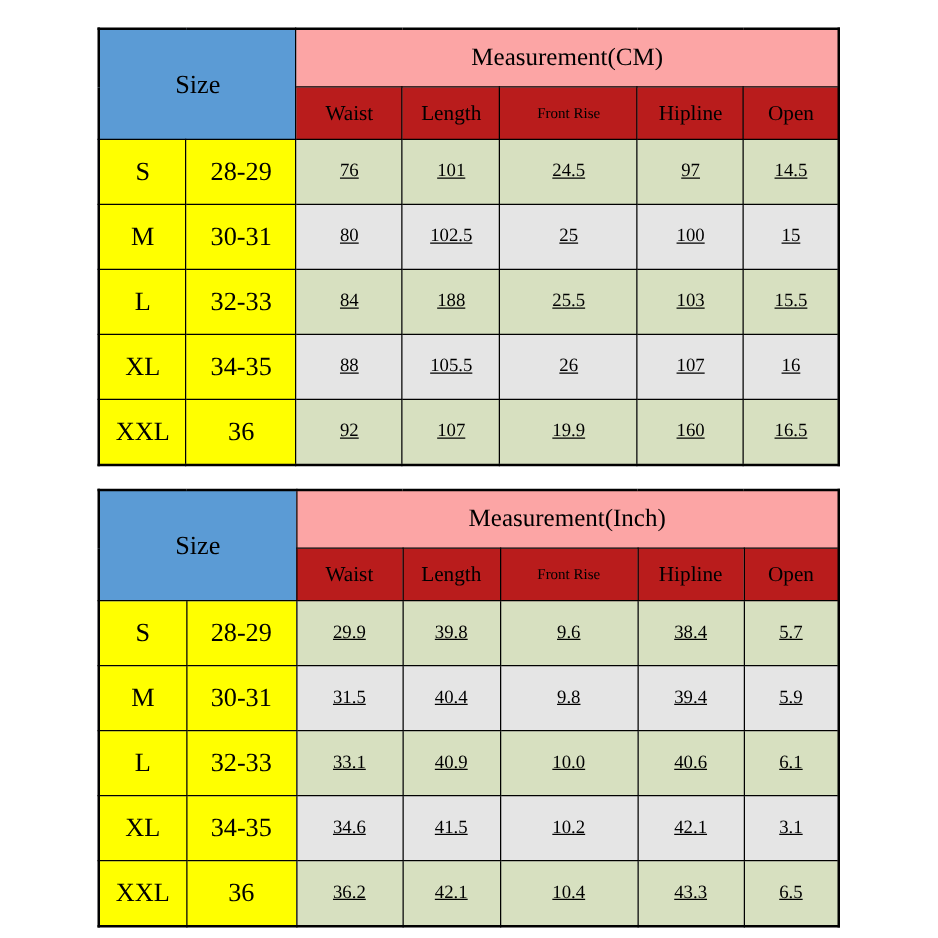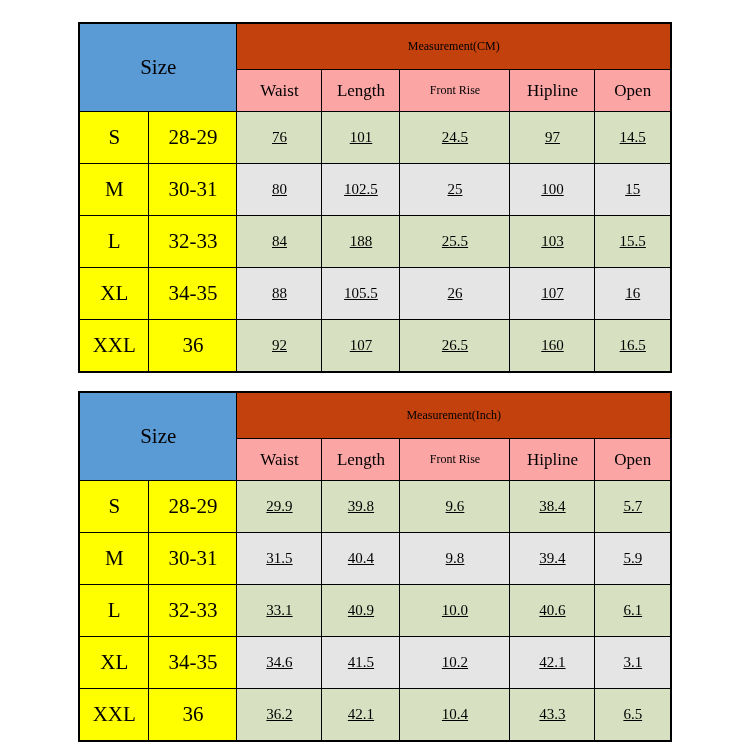--- a/index.html
+++ b/index.html
@@ -45,32 +45,32 @@
   col.c-size-letter { width: 70px; }
   col.c-size-num    { width: 88px; }
   col.c-waist       { width: 85px; }
   col.c-length      { width: 78px; }
   col.c-frontrise   { width: 110px; }
   col.c-hipline     { width: 85px; }
   col.c-open        { width: 76px; }
 
   
   .hdr-cell {
-    background: #fca5a5;
+    background: #b91c1c;
     font-size: 17px;
     height: 41px;
   }
   .hdr-size {
     background: #5b9bd5;
     font-size: 21px;
     height: 86px;
   }
   .hdr-measure {
-    background: #c2410c;
-    font-size: 12px;
+    background: #fca5a5;
+    font-size: 20px;
     height: 45px;
   }
   .hdr-cell.sub-wide { font-size: 12px; }
 
   
   .size-letter,
   .size-num {
     background: #ffff00;
     font-weight: bold;
     height: 51px;
@@ -150,21 +150,21 @@
           <td class="val">105.5</td>
           <td class="val">26</td>
           <td class="val">107</td>
           <td class="val">16</td>
         </tr>
         <tr class="row-green">
           <td class="size-letter">XXL</td>
           <td class="size-num">36</td>
           <td class="val">92</td>
           <td class="val">107</td>
-          <td class="val">26.5</td>
+          <td class="val">19.9</td>
           <td class="val">160</td>
           <td class="val">16.5</td>
         </tr>
       </tbody>
     </table>
     <table class="size-table">
       <colgroup>
         <col class="c-size-letter">
         <col class="c-size-num">
         <col class="c-waist">

